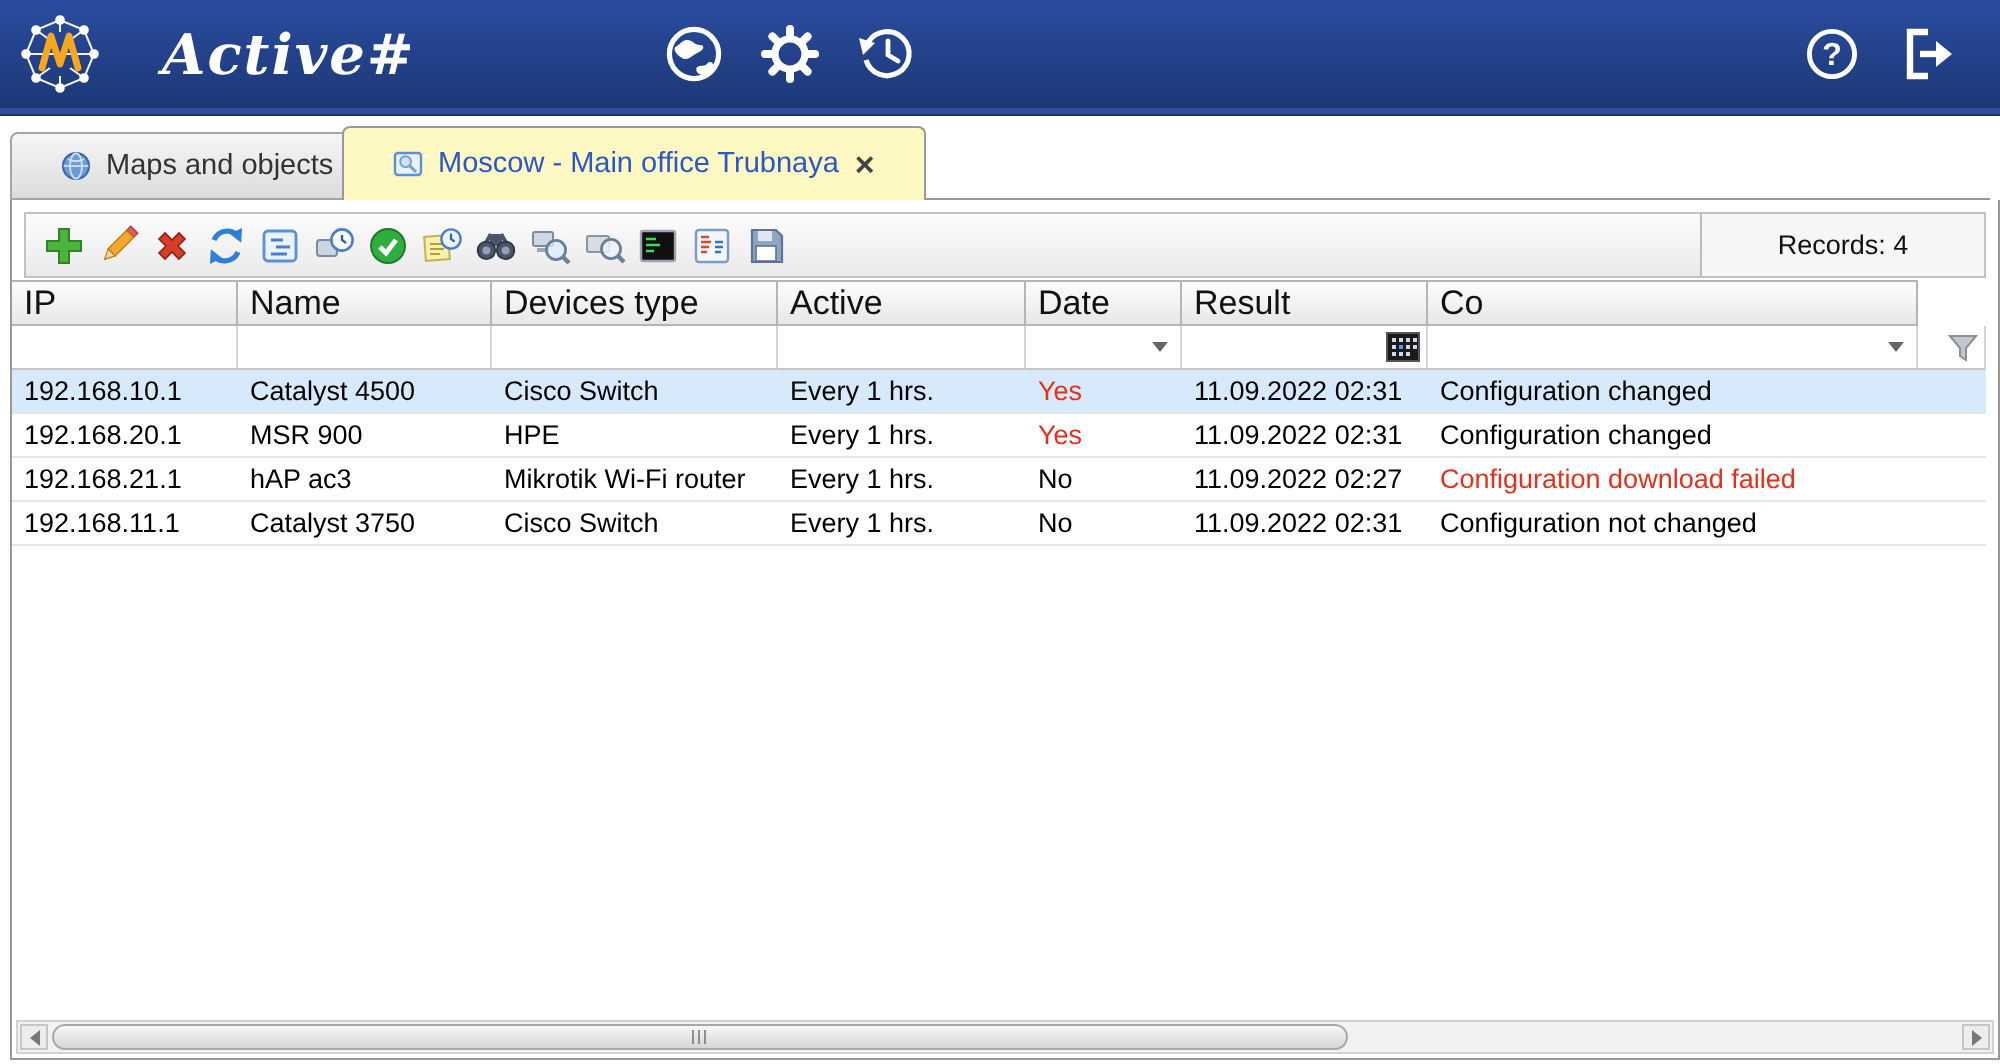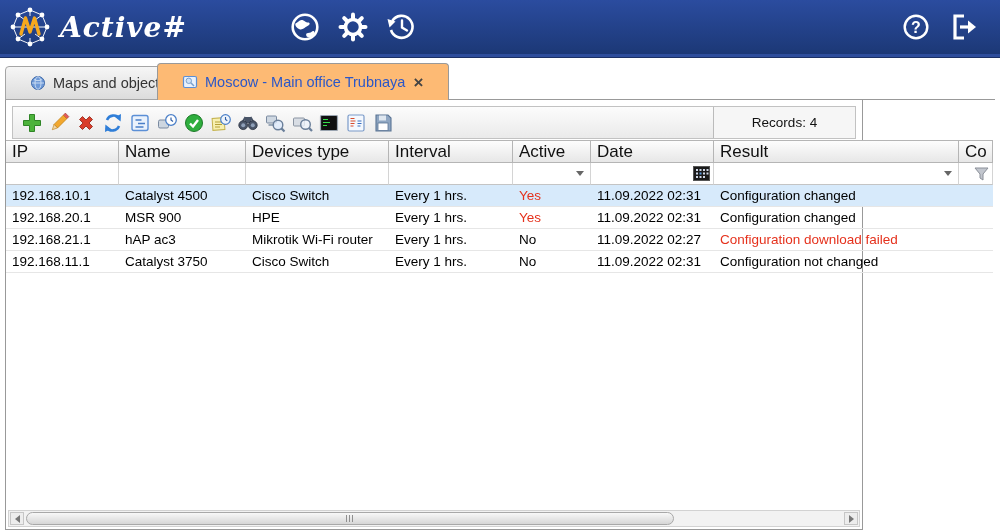--- a/index.html
+++ b/index.html
@@ -1,42 +1,42 @@
 <!DOCTYPE html>
 <html><head>
 <meta charset="utf-8">
 <style>
   * { margin:0; padding:0; box-sizing:border-box; }
   html,body { width:1000px; height:532px; font-family:"Liberation Sans", sans-serif; background:#fff; overflow:hidden; }
   #app { position:relative; width:1000px; height:532px; background:#fff; }
 
   
   .header { position:absolute; left:0; top:0; width:1000px; height:54px;
-            background:linear-gradient(#2b4c9f, #1c3876); display:flex; align-items:center; }
+            background:linear-gradient(#2b4c9f, #1c3876); display:flex; align-items:center;gap:21px; }
   .header-strip { position:absolute; left:0; top:54px; width:1000px; height:4px; background:#2e4d9c; border-bottom:1px solid #1b3066; }
   .logo { margin-left:8px; width:44px; height:44px; flex:0 0 auto; }
   .app-title { color:#fff; font-family:"DejaVu Serif", serif; font-style:italic; font-weight:bold;
                font-size:28px; margin-left:8px; letter-spacing:1px; }
   .hdr-btn { width:36px; height:36px; display:flex; align-items:center; justify-content:center; cursor:pointer; }
   .hdr-left-icons { display:flex; gap:12px; margin-left:100px; }
   .hdr-right-icons { display:flex; gap:12px; position:absolute; right:18px; top:9px; }
 
   
   .tabbar { position:absolute; left:0; top:58px; width:1000px; height:42px; background:#fff; }
   .tabbar::after { content:''; position:absolute; left:5px; right:5px; bottom:0; height:0; border-bottom:1px solid #999; }
   .tab { position:absolute; bottom:0; display:flex; align-items:center; gap:7px; padding:0 24px;
          font-size:14.5px; cursor:pointer; border-radius:4px 4px 0 0; }
   .tab-inactive { left:5px; height:34px; background:linear-gradient(#f6f6f6,#dcdcdc);
                   border:1px solid #a5a5a5; color:#333; z-index:1; }
-  .tab-active { left:157px; height:37px; background:#fdba74; border:1px solid #999; border-bottom:none;
+  .tab-active { left:171px; height:37px; background:#fef9c3; border:1px solid #999; border-bottom:none;
                 color:#2b57c8; z-index:2; }
   .tab-close { font-size:17px; font-weight:bold; color:#444; line-height:1; padding:0 1px; cursor:pointer; }
 
   
-  .panel { position:absolute; left:5px; top:100px; width:858px; height:430px;
+  .panel { position:absolute; left:5px; top:100px; width:995px; height:430px;
            background:#fff; border:1px solid #999; border-top:none;padding-left:48px; }
 
   
   .toolbar { position:absolute; left:6px; right:6px; top:6px; height:33px;
              border:1px solid #c2c2c2; background:linear-gradient(#fcfcfc,#eaeaea);
              display:flex; align-items:center; padding-left:5px; }
   .tool-btn { width:27px; height:27px; display:flex; align-items:center; justify-content:center;
               border-radius:3px; cursor:pointer; }
   .records-box { position:absolute; right:0; top:0; bottom:0; width:142px;
                  border-left:1px solid #bbb; background:#f6f6f6;
@@ -324,21 +324,20 @@
         <span>Records: 4</span>
       </div>
     </div>
 
     <div class="grid">
 
       <div class="grid-row">
         <div class="hcell">IP</div>
         <div class="hcell">Name</div>
         <div class="hcell">Devices type</div>
-        <div class="hcell">Interval</div>
         <div class="hcell">Active</div>
         <div class="hcell">Date</div>
         <div class="hcell">Result</div>
         <div class="hcell">Co</div>
       </div>
 
       <div class="grid-row">
         <div class="fcell"></div>
         <div class="fcell"></div>
         <div class="fcell"></div>

